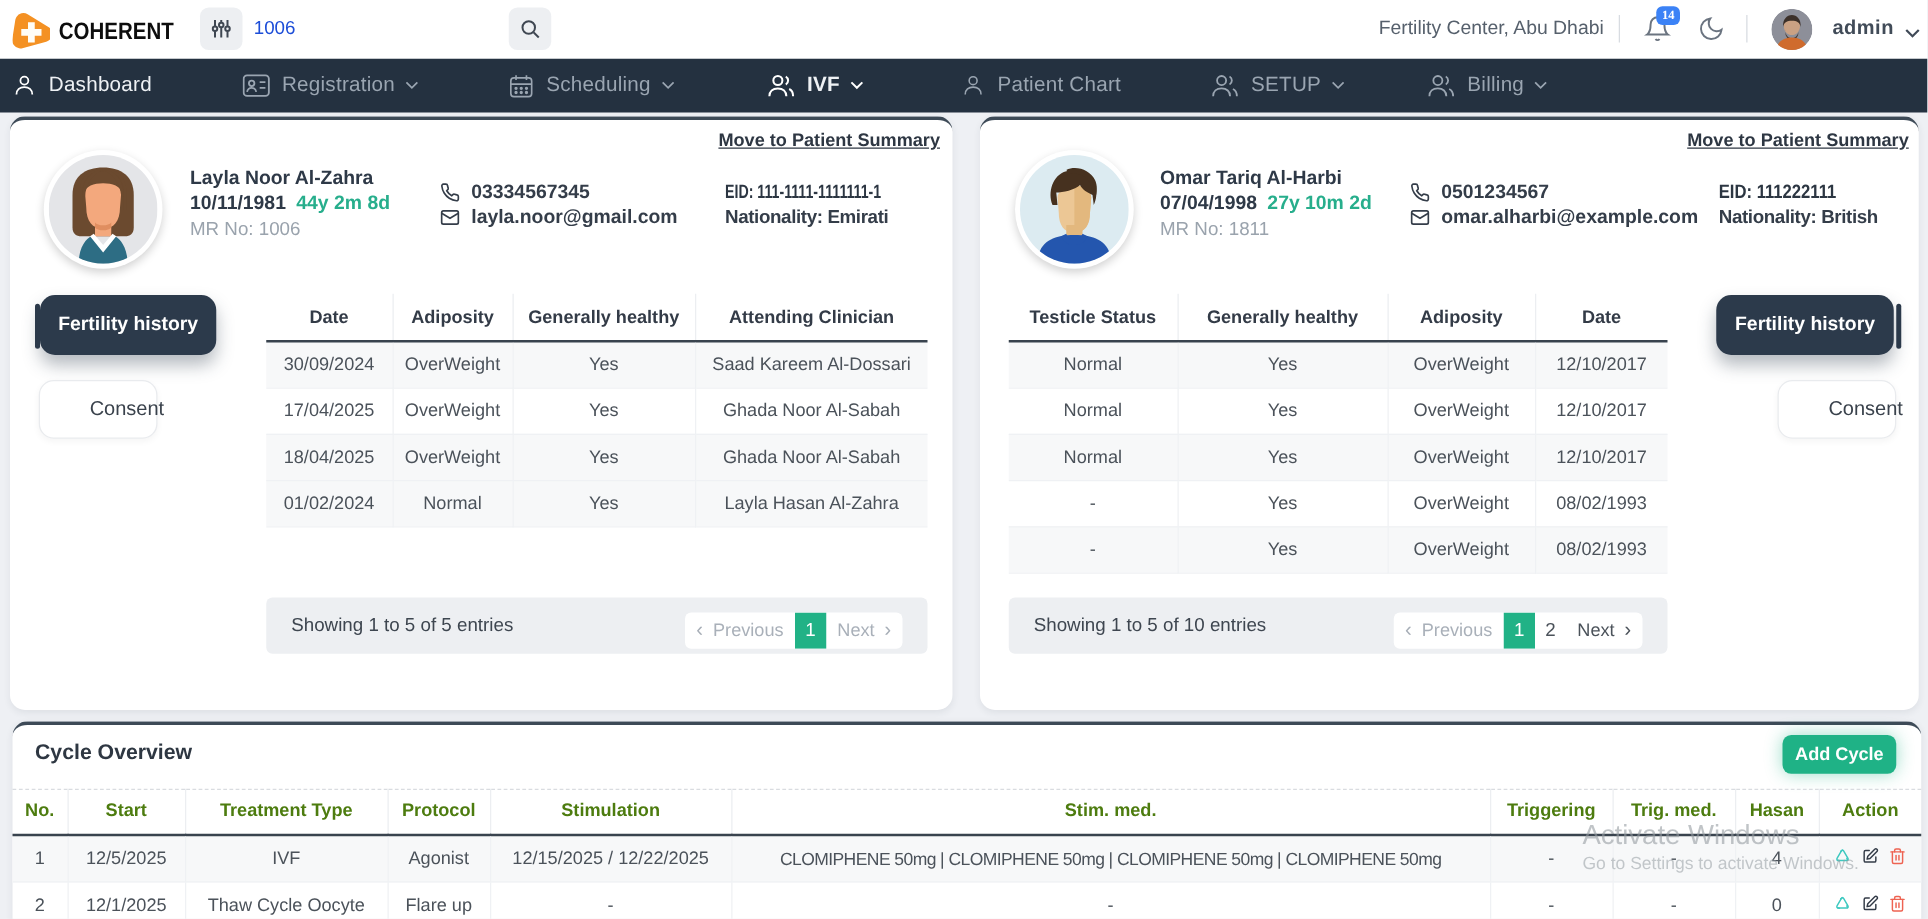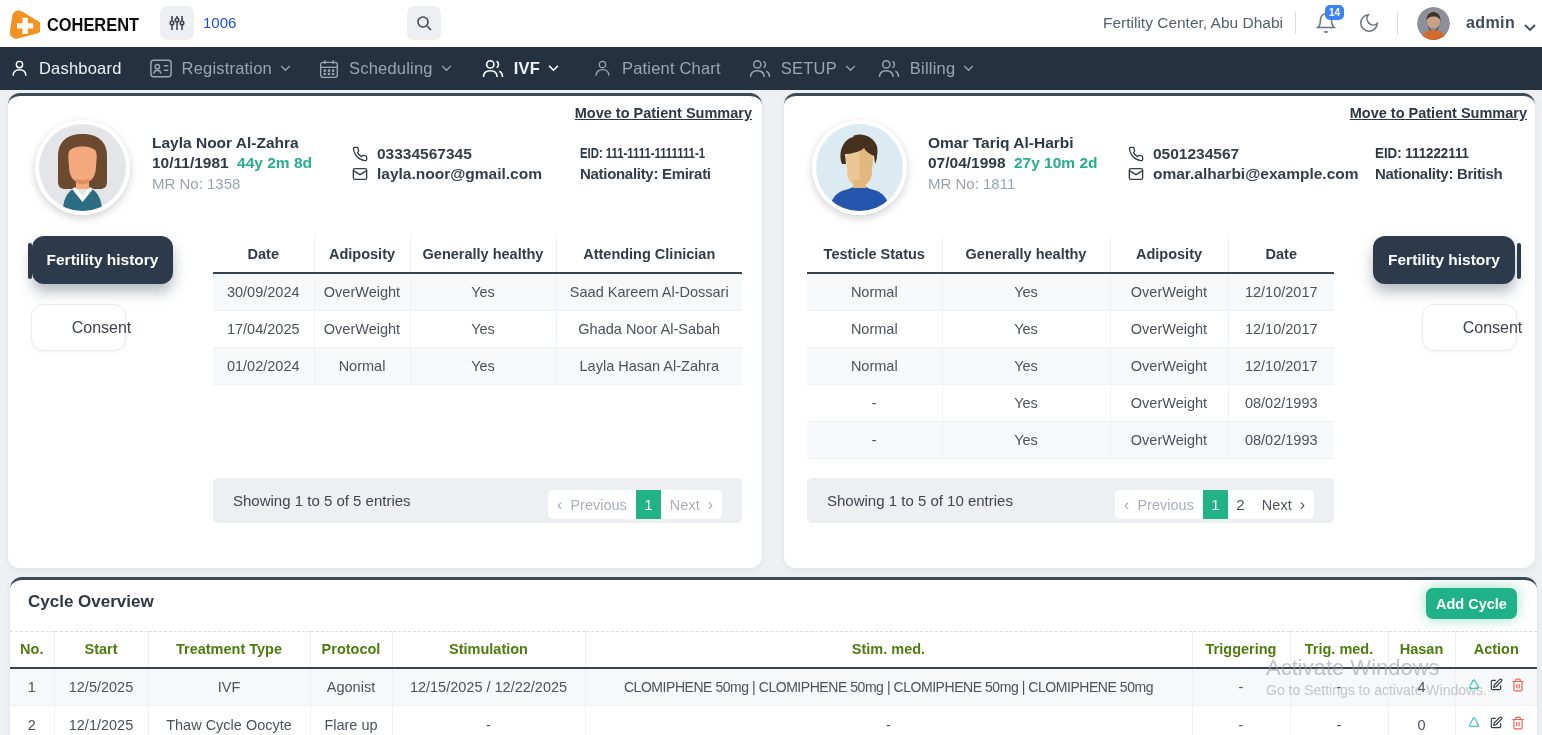--- a/index.html
+++ b/index.html
@@ -10,28 +10,28 @@
 
 .hdr { position:absolute; left:0; top:0; width:1542px; height:47px; background:#fff; }
 .logo { position:absolute; left:10px; top:8px; display:flex; align-items:center; }
 .srch-filter { position:absolute; left:160px; top:6px; width:34px; height:34px; background:#edeff2; border-radius:7px; display:flex; align-items:center; justify-content:center; }
 .srch-txt { position:absolute; left:203px; top:14px; font-size:15px; color:#1d4ed8; }
 .srch-btn { position:absolute; left:407px; top:6px; width:34px; height:34px; background:#edeff2; border-radius:7px; display:flex; align-items:center; justify-content:center; }
 .hdr-center { position:absolute; right:259px; top:14px; font-size:15.5px; color:#56606c; }
 .hdr-div1 { position:absolute; left:1295px; top:12px; width:1px; height:22px; background:#d8dce1; }
 .hdr-div2 { position:absolute; left:1397px; top:12px; width:1px; height:22px; background:#d8dce1; }
 .bell { position:absolute; left:1315px; top:12px; }
-.bell-badge { position:absolute; left:1325px; top:5px; min-width:19px; height:15px; background:#3b82f6; border-radius:5px; color:#fff; font-size:10px; font-weight:bold; text-align:center; line-height:15px; padding:0 2px; }
+.bell-badge { position:absolute; left:1325px; top:5px; min-width:19px; height:15px; background:#3b82f6; border-radius:5px; color:#fff; font-size:10px; font-weight:bold; text-align:center; line-height:15px; padding:0 2px;font-family:Liberation Serif, serif; }
 .moon { position:absolute; left:1358px; top:12px; }
 .avatar-sm { position:absolute; left:1417px; top:7px; width:33px; height:33px; border-radius:50%; overflow:hidden; }
 .admin-txt { position:absolute; left:1466px; top:14px; font-size:16px; font-weight:bold; color:#414b58; letter-spacing:0.4px; }
 .admin-chev { position:absolute; left:1524px; top:18px; }
 
 
-.nav { position:absolute; left:0; top:47px; width:1542px; height:43px; background:#243140; display:flex; align-items:center; }
+.nav { position:absolute; left:0; top:47px; width:1542px; height:43px; background:#243140; display:flex; align-items:center;gap:44px; }
 .nav-item { display:flex; align-items:center; color:#9aa5b1; font-size:16.5px; font-weight:normal; letter-spacing:0.2px; }
 .nav-item .lbl { margin-left:10px; }
 .nav-item.active { color:#eef1f4; }
 .chev { margin-left:8px; }
 
 
 .card { position:absolute; background:#fff; border-radius:12px; border-top:3px solid #3d4a57; box-shadow:0 2px 6px rgba(40,50,60,0.08); }
 #cardL { left:8px; top:93px; width:754px; height:475px; }
 #cardR { left:784px; top:93px; width:751px; height:475px; }
 #cardB { left:10px; top:577px; width:1527px; height:200px; }
@@ -250,21 +250,21 @@
           <path d="M37 54 C39 57 48 57 50 54 L50 58 C48 61 39 61 37 58 Z" fill="#e08e60"></path>
           <path d="M43.5 13 C33 13 27 19 27 30 L27 44 L25 44 L25 28 C25 17 33 11 43.5 11 C54 11 62 17 62 28 L62 44 L60 44 L60 30 C60 19 54 13 43.5 13 Z" fill="#6b4a2f"></path>
           <path d="M43.5 12 C36 15 30 22 29 33 L27 33 C27 20 34 12 43.5 12 C53 12 60 20 60 33 L58 33 C57 22 51 15 43.5 12 Z" fill="#6b4a2f"></path>
           <path d="M24 87 C24 72 31 66 36 64 L43.5 73 L51 64 C56 66 63 72 63 87 Z" fill="#2d6d84"></path>
           <path d="M36 63 L43.5 72 L51 63 L54 65 L43.5 78 L33 65 Z" fill="#fff"></path>
         </g>
       </svg>
     </div>
     <div class="pname" style="position:absolute; left:144px; top:38px;">Layla Noor Al-Zahra</div>
     <div class="pdob" style="position:absolute; left:144px; top:58px;">10/11/1981 <span class="page-teal" style="margin-left:4px;">44y 2m 8d</span></div>
-    <div class="pmr" style="position:absolute; left:144px; top:79px;">MR No: 1358</div>
+    <div class="pmr" style="position:absolute; left:144px; top:79px;">MR No: 1006</div>
     <div class="crow" style="position:absolute; left:344px; top:49px;">
       <svg width="16" height="16" viewBox="0 0 24 24" fill="none" stroke="#343d49" stroke-width="2">
           <path d="M22 16.9 v3 a2 2 0 0 1-2.2 2 a19.8 19.8 0 0 1-8.6-3 a19.5 19.5 0 0 1-6-6 a19.8 19.8 0 0 1-3-8.7 A2 2 0 0 1 4.1 2 h3 a2 2 0 0 1 2 1.7 c0.1 1 .4 2 .7 2.8 a2 2 0 0 1-.5 2.1 L8.1 9.9 a16 16 0 0 0 6 6 l1.3-1.3 a2 2 0 0 1 2.1-.5 c.9.3 1.9.6 2.8.7 a2 2 0 0 1 1.7 2 Z"></path>
         </svg>
       03334567345
     </div>
     <div class="crow" style="position:absolute; left:344px; top:69px;">
       <svg width="16" height="16" viewBox="0 0 24 24" fill="none" stroke="#343d49" stroke-width="2">
           <rect x="2" y="4" width="20" height="16" rx="2"></rect>
           <path d="M2 7 l10 6 l10-6"></path>
@@ -297,20 +297,26 @@
         </thead>
       <tbody>
         <tr class="odd">
             <td>30/09/2024</td>
             <td>OverWeight</td>
             <td>Yes</td>
             <td>Saad Kareem Al-Dossari</td>
           </tr>
         <tr>
             <td>17/04/2025</td>
+            <td>OverWeight</td>
+            <td>Yes</td>
+            <td>Ghada Noor Al-Sabah</td>
+          </tr>
+        <tr class="odd">
+            <td>18/04/2025</td>
             <td>OverWeight</td>
             <td>Yes</td>
             <td>Ghada Noor Al-Sabah</td>
           </tr>
         <tr class="odd">
             <td>01/02/2024</td>
             <td>Normal</td>
             <td>Yes</td>
             <td>Layla Hasan Al-Zahra</td>
           </tr>

